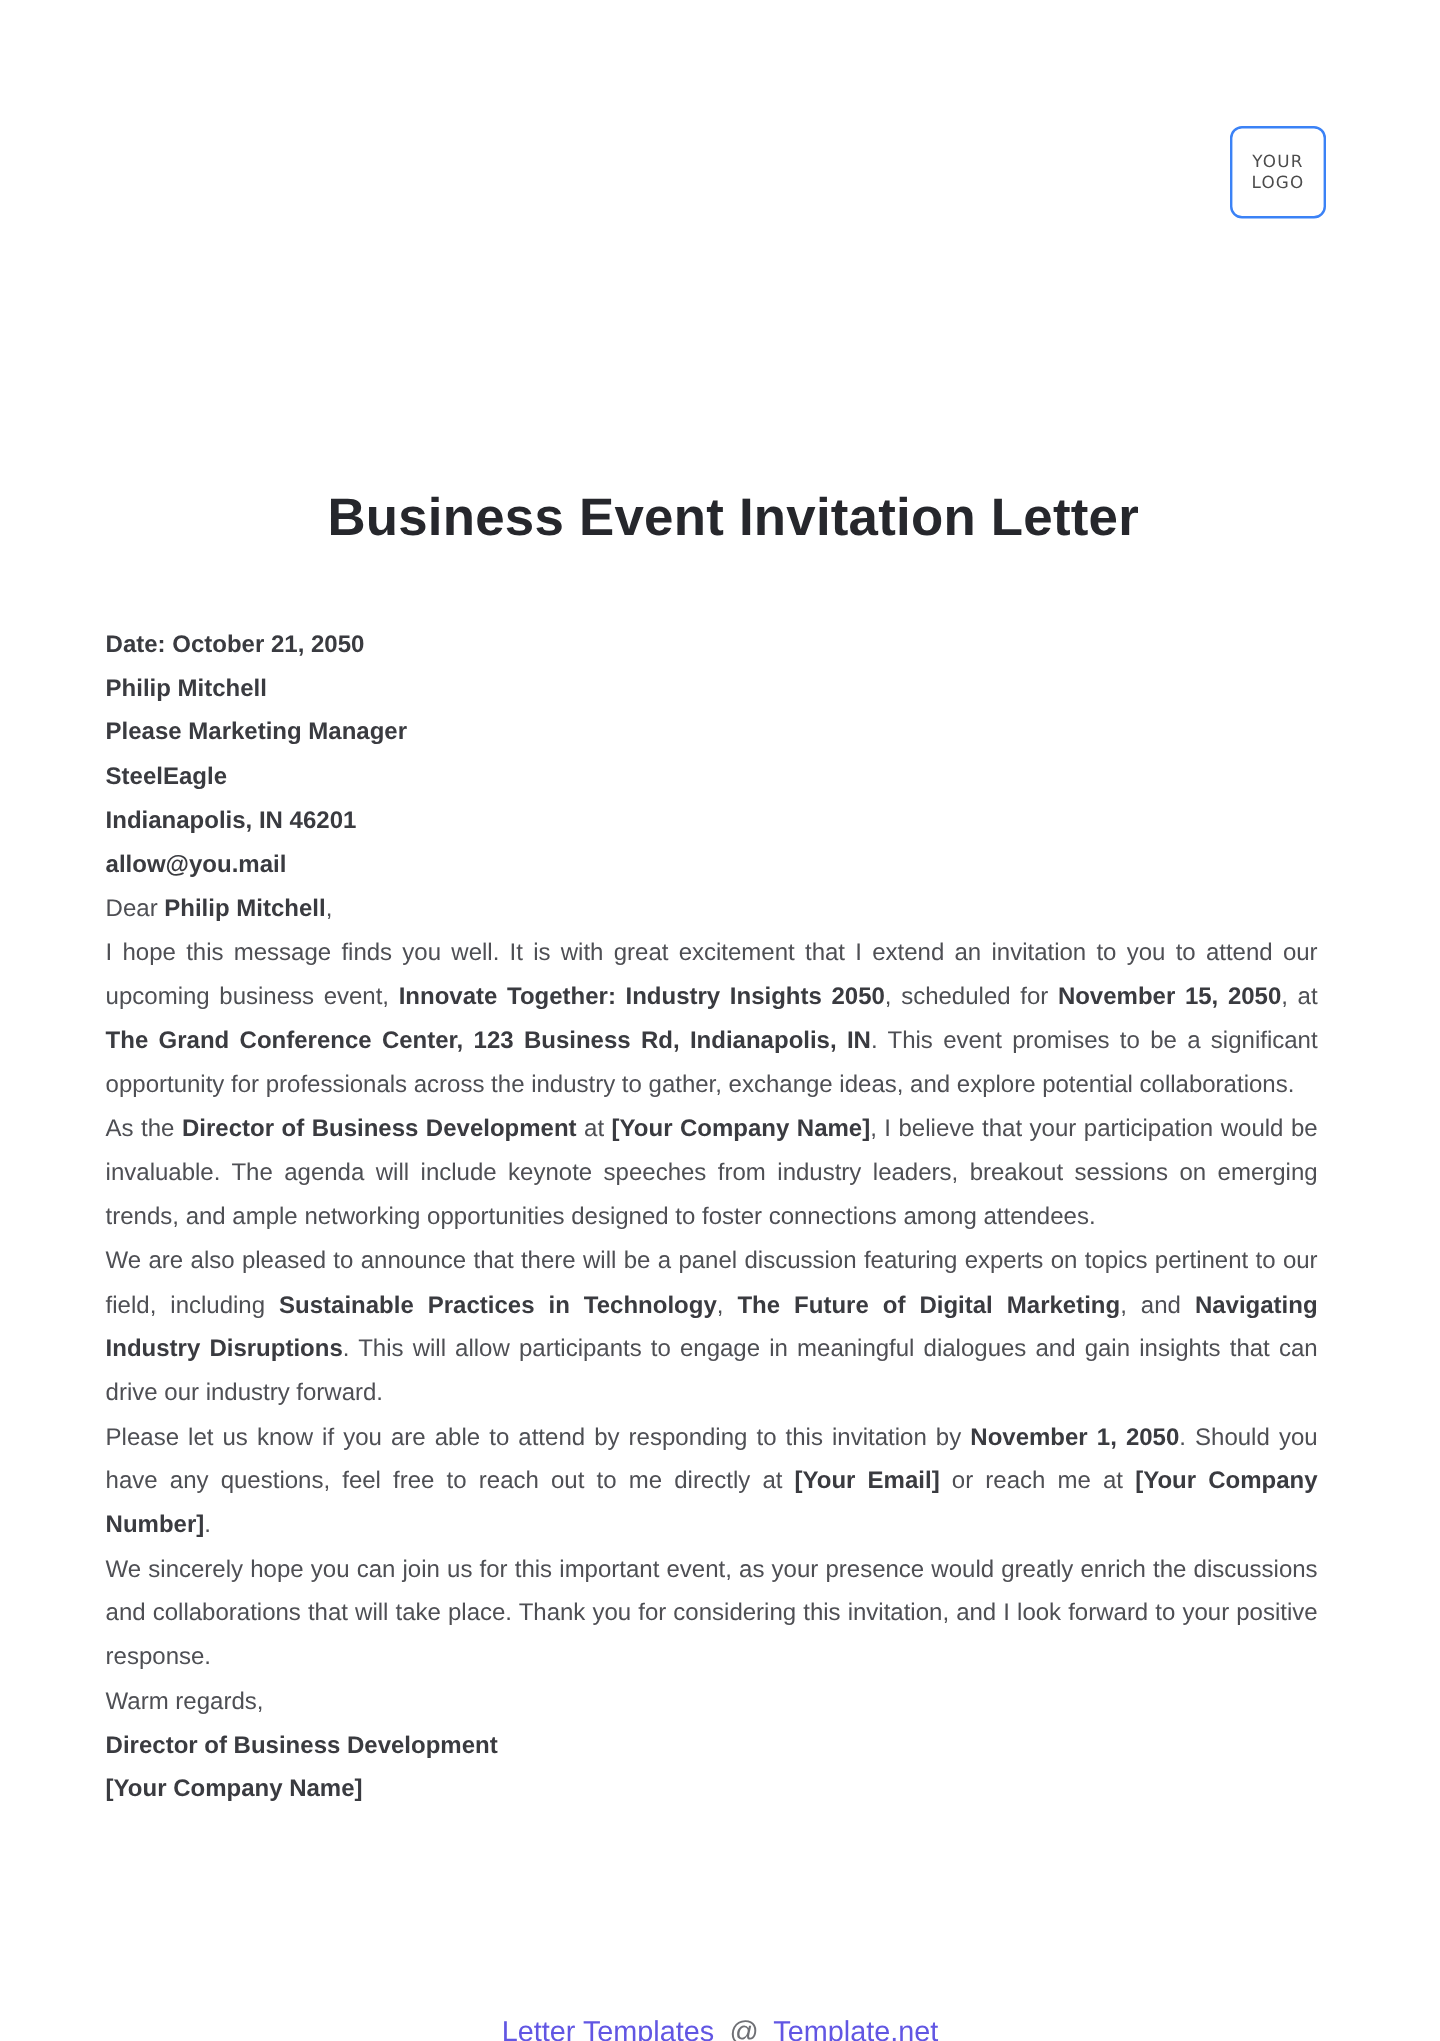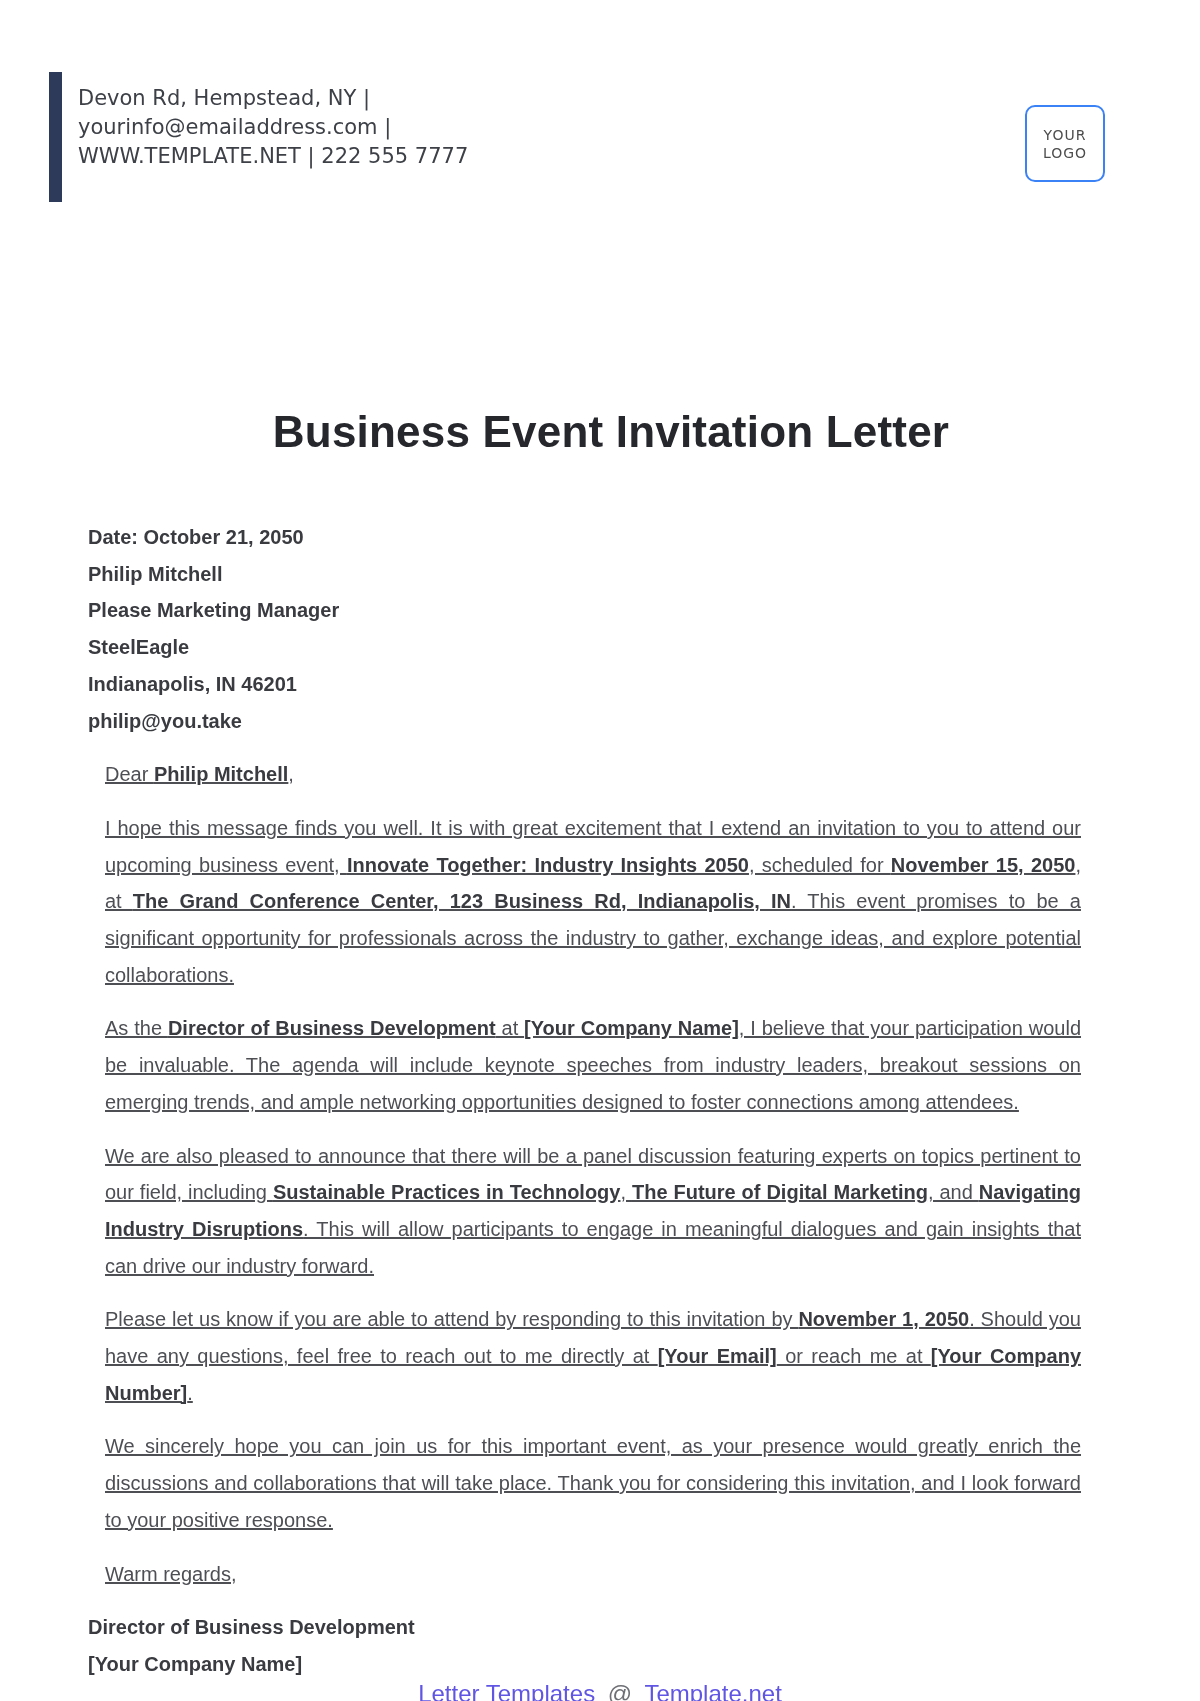--- a/index.html
+++ b/index.html
@@ -76,21 +76,21 @@
   
   .letter-body {
     position: absolute;
     top: 519px;
     left: 88px;
     width: 1010px;
     font-size: 20px;
     line-height: 36.7px;
     color: #4e4f54;
   }
-  .letter-body p { margin: 17px; text-decoration: underline; }
+  .letter-body p { margin: 0; }
   .info-line, .letter-body b {
     font-weight: 700;
     color: #3a3b40;
   }
   .para { text-align: justify; }
 
   
   .footer {
     position: absolute;
     top: 1680px;
@@ -106,43 +106,35 @@
     text-decoration: none;
     cursor: pointer;
   }
   .footer .at { margin: 0 6px; }
 </style>
 </head>
 <body>
 
 <div class="page">
 
-  <div class="letterhead">
-    <div class="vbar"></div>
-    <div class="contact">
-      <div>Devon Rd, Hempstead, NY |</div>
-      <div>yourinfo@emailaddress.com |</div>
-      <div>WWW.TEMPLATE.NET | 222 555 7777</div>
-    </div>
-  </div>
 
   <div class="logo-box">
     <span>YOUR</span>
     <span>LOGO</span>
   </div>
 
   <h1 class="title">Business Event Invitation Letter</h1>
 
   <div class="letter-body">
     <div class="info-line">Date: October 21, 2050</div>
     <div class="info-line">Philip Mitchell</div>
     <div class="info-line">Please Marketing Manager</div>
     <div class="info-line">SteelEagle</div>
     <div class="info-line">Indianapolis, IN 46201</div>
-    <div class="info-line">philip@you.take</div>
+    <div class="info-line">allow@you.mail</div>
 
     <p><span>Dear </span><b>Philip Mitchell</b><span>,</span></p>
 
     <p class="para"><span>I hope this message finds you well. It is with great excitement that I extend an invitation to you to attend our upcoming business event, </span><b>Innovate Together: Industry Insights 2050</b><span>, scheduled for </span><b>November 15, 2050</b><span>, at </span><b>The Grand Conference Center, 123 Business Rd, Indianapolis, IN</b><span>. This event promises to be a significant opportunity for professionals across the industry to gather, exchange ideas, and explore potential collaborations.</span></p>
     <p class="para"><span>As the </span><b>Director of Business Development</b><span> at </span><b>[Your Company Name]</b><span>, I believe that your participation would be invaluable. The agenda will include keynote speeches from industry leaders, breakout sessions on emerging trends, and ample networking opportunities designed to foster connections among attendees.</span></p>
     <p class="para"><span>We are also pleased to announce that there will be a panel discussion featuring experts on topics pertinent to our field, including </span><b>Sustainable Practices in Technology</b><span>, </span><b>The Future of Digital Marketing</b><span>, and </span><b>Navigating Industry Disruptions</b><span>. This will allow participants to engage in meaningful dialogues and gain insights that can drive our industry forward.</span></p>
     <p class="para"><span>Please let us know if you are able to attend by responding to this invitation by </span><b>November 1, 2050</b><span>. Should you have any questions, feel free to reach out to me directly at </span><b>[Your Email]</b><span> or reach me at </span><b>[Your Company Number]</b><span>.</span></p>
     <p class="para"><span>We sincerely hope you can join us for this important event, as your presence would greatly enrich the discussions and collaborations that will take place. Thank you for considering this invitation, and I look forward to your positive response.</span></p>
 
     <p>Warm regards,</p>

